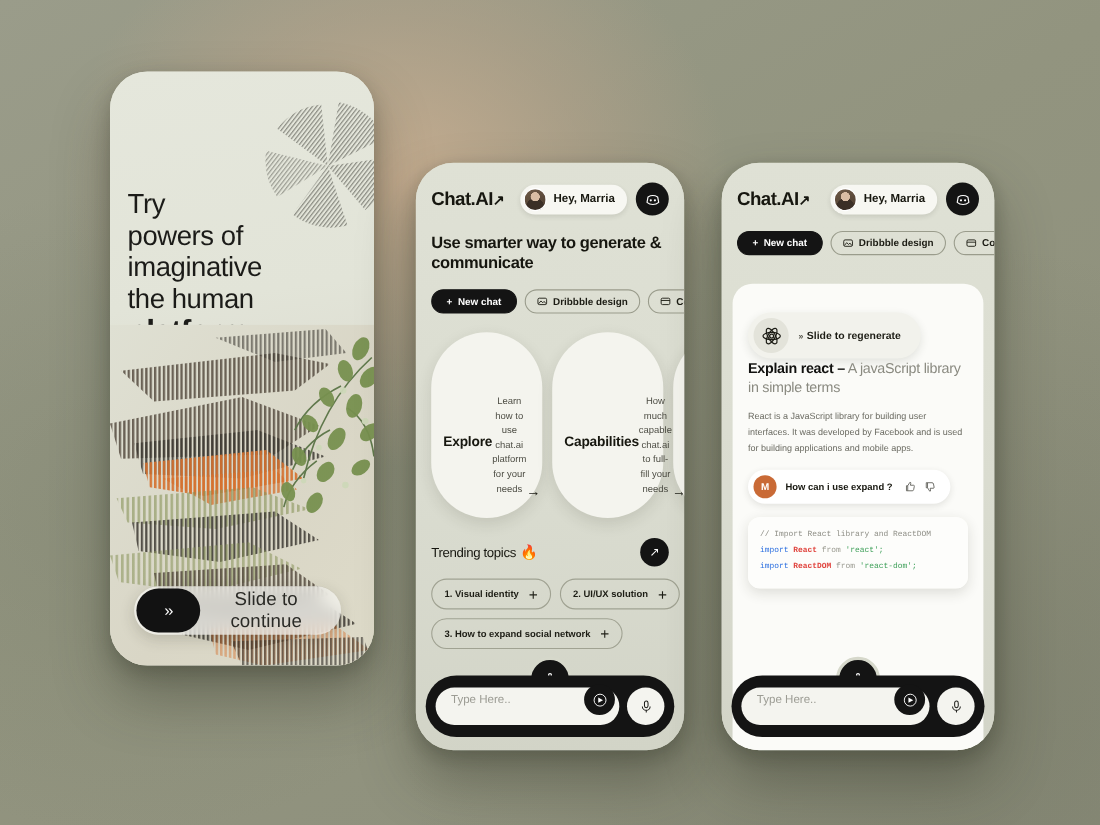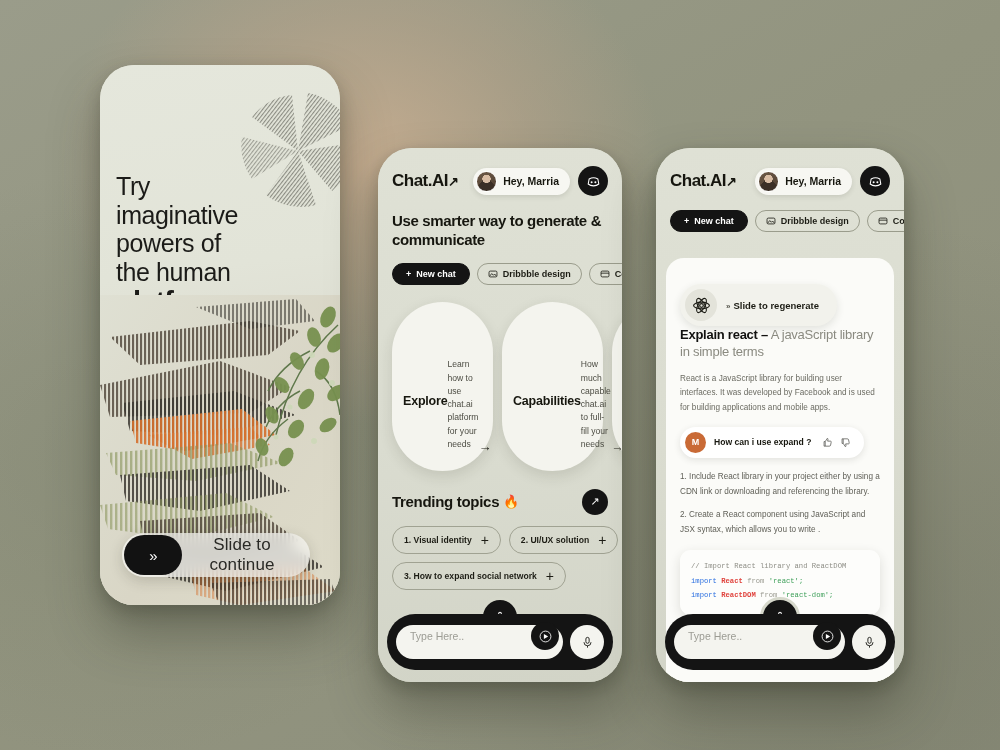--- a/index.html
+++ b/index.html
@@ -109,26 +109,26 @@
   
   .cards{ display:flex; gap:9px; margin-top:17px; }
   .card{
     flex:none; width:101px; height:169px;
     background:#f4f4ee; border-radius:52px;
     box-shadow:0 5px 14px rgba(45,47,32,.13);
     display:flex; align-items:center;
     padding:20px 11px 0 11px;
   }
   .card-title{ font-size:12.5px; font-weight:700; color:#17170f; margin-top:9px; letter-spacing:-.2px;}
-  .card-desc{ font-size:8.6px; color:#4d4d44; line-height:1.55; margin-top:17px; }
+  .card-desc{ font-size:8.6px; color:#4d4d44; text-align:center; line-height:1.55; margin-top:17px; }
   .card-arrow{ margin-top:auto; margin-bottom:17px; font-size:13px; color:#1b1b14; }
 
   
   .trend-head{ display:flex; align-items:center; margin-top:18px; }
-  .trend-title{ font-size:15px; font-weight:700; color:#16160f; letter-spacing:-.3px;text-align:right; }
+  .trend-title{ font-size:12px; font-weight:400; color:#16160f; letter-spacing:-.3px;text-align:right; }
   .flame{ font-size:13px; margin-left:4px; }
   .trend-btn{ margin-left:auto; width:26px;height:26px;border-radius:50%;background:#141414;color:#fff;
               display:flex;align-items:center;justify-content:center;font-size:11px;}
   .trend-rows{ margin-top:11px; display:flex; flex-direction:column; gap:8px; }
   .trend-line{ display:flex; gap:8px; }
   .tpill{
     display:flex;align-items:center;gap:9px;
     border:1px solid #a0a292;border-radius:15px;padding:6px 11px;
     font-size:8.6px;font-weight:700;color:#1d1d15;white-space:nowrap;
   }
@@ -231,22 +231,22 @@
       <path d="M0,0 L-46,-34 A58,58 0 0 1 -6,-56 Z" fill="url(#stripes)"></path>
       <path d="M0,0 L10,-58 A58,58 0 0 1 52,-26 Z" fill="url(#stripes)"></path>
       <path d="M0,0 L56,-8 A58,58 0 0 1 34,40 Z" fill="url(#stripes)"></path>
       <path d="M0,0 L18,54 A58,58 0 0 1 -32,44 Z" fill="url(#stripes)"></path>
       <path d="M0,0 L-46,28 A58,58 0 0 1 -56,-14 Z" fill="url(#stripes)" opacity=".8"></path>
     </g>
   </svg>
 
   <div class="p1-head">
     <span class="l">Try</span>
+    <span class="l">powers of</span>
     <span class="l">imaginative</span>
-    <span class="l">powers of</span>
     <span class="l">the human</span>
     <span class="l bold">platform</span>
   </div>
 
   <div class="bird">
     <svg viewBox="0 0 240 310" width="240" height="310" preserveAspectRatio="none">
       <defs>
         <linearGradient id="airbg" x1="0" y1="0" x2="1" y2="1">
           <stop offset="0%" stop-color="#dfe0d3"></stop>
           <stop offset="55%" stop-color="#d9d6c6"></stop>
@@ -519,24 +519,20 @@
         <div class="uicons">
           <svg width="11" height="11" viewBox="0 0 24 24">
             <path d="M7 10 V20 H4.5 V10 Z M7 10 L11.5 3 Q13.5 3 13 6 L12.3 9 H18.5 Q20.5 9 20 11.5 L18.8 17.5 Q18.4 20 16 20 H7" fill="none" stroke="#50504a" stroke-width="1.6" stroke-linejoin="round"></path>
           </svg>
           <svg width="11" height="11" viewBox="0 0 24 24">
             <path d="M7 14 V4 H4.5 V14 Z M7 14 L11.5 21 Q13.5 21 13 18 L12.3 15 H18.5 Q20.5 15 20 12.5 L18.8 6.5 Q18.4 4 16 4 H7" fill="none" stroke="#50504a" stroke-width="1.6" stroke-linejoin="round"></path>
           </svg>
         </div>
       </div>
 
-      <div class="olist">
-        <div class="oitem">1. Include React library in your project either by using a CDN link or downloading and referencing the library.</div>
-        <div class="oitem">2. Create a React component using JavaScript and JSX syntax, which allows you to write .</div>
-      </div>
 
       <div class="code">
         <div class="code-body">
           <div>
             <span class="cm">// Import React library and ReactDOM</span>
           </div>
           <div>
             <span class="kw">import</span>
             <span class="id">React</span>
             <span class="fr">from</span>

